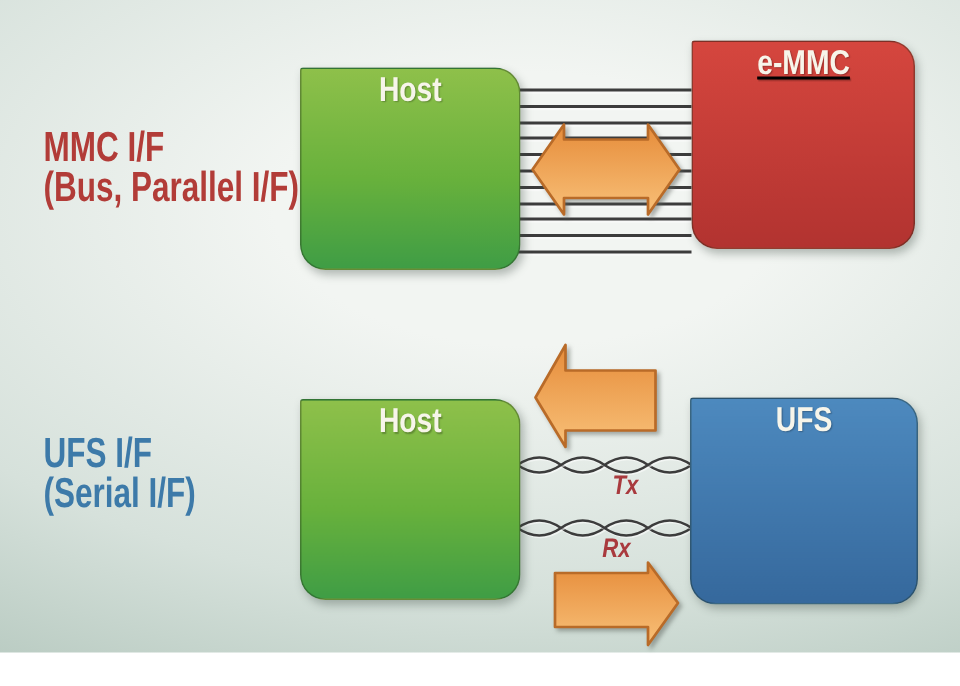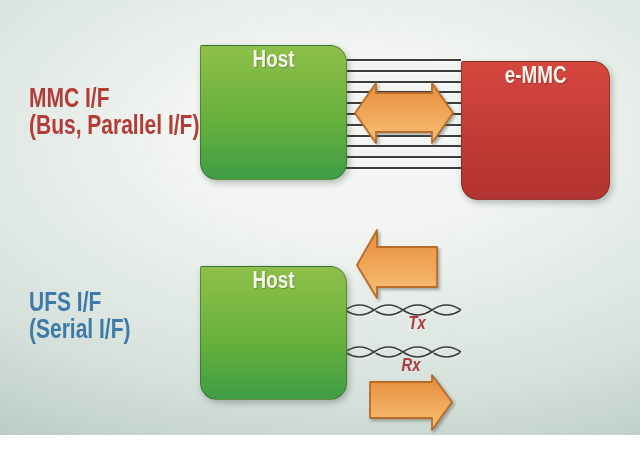--- a/index.html
+++ b/index.html
@@ -22,21 +22,21 @@
     box-shadow:2px 3px 6px rgba(60,75,65,0.35);
   }
   .box-label{
     color:var(--box-text);font-weight:bold;font-size:23px;white-space:nowrap;
     transform:scaleX(0.82);text-shadow:1px 1px 1px rgba(0,0,0,0.25);
   }
   .box.green{background:linear-gradient(180deg,var(--green-top) 0%,var(--green-mid) 55%,var(--green-bottom) 100%);}
   .box.red{background:linear-gradient(180deg,var(--red-top) 0%,var(--red-bottom) 100%);}
   .box.blue{background:linear-gradient(180deg,var(--blue-top) 0%,var(--blue-bottom) 100%);}
   #host-mmc{left:200px;top:45px;width:145px;height:133px;}
-  #emmc{left:461px;top:61px;width:147px;height:137px;}
+  #emmc{left:461px;top:27px;width:147px;height:137px;text-decoration:underline;}
   #host-ufs{left:200px;top:266px;width:145px;height:132px;}
   #ufs{left:460px;top:265px;width:150px;height:136px;}
 
   .bus{position:absolute;left:345px;top:59px;width:116px;height:110px;}
   .bus-line{
     position:absolute;left:0;width:116px;height:2px;
     background:var(--wire);box-shadow:0 1.5px 0 rgba(255,255,255,0.45);
   }
 
   .arrow-svg{position:absolute;overflow:visible;}
@@ -130,14 +130,17 @@
       <path d="M 0 52 Q 14.5 62 29 52 Q 43.5 42 58 52 Q 72.5 62 87 52 Q 101.5 42 116 52" class="wire"></path>
     </svg>
 
   <div class="lane-label" id="tx-label">Tx</div>
   <div class="lane-label" id="rx-label">Rx</div>
 
   <div class="box green" id="host-ufs">
     <span class="box-label">Host</span>
   </div>
 
+  <div class="box blue" id="ufs">
+    <span class="box-label">UFS</span>
+  </div>
 
 </div>
 
 </body></html>

